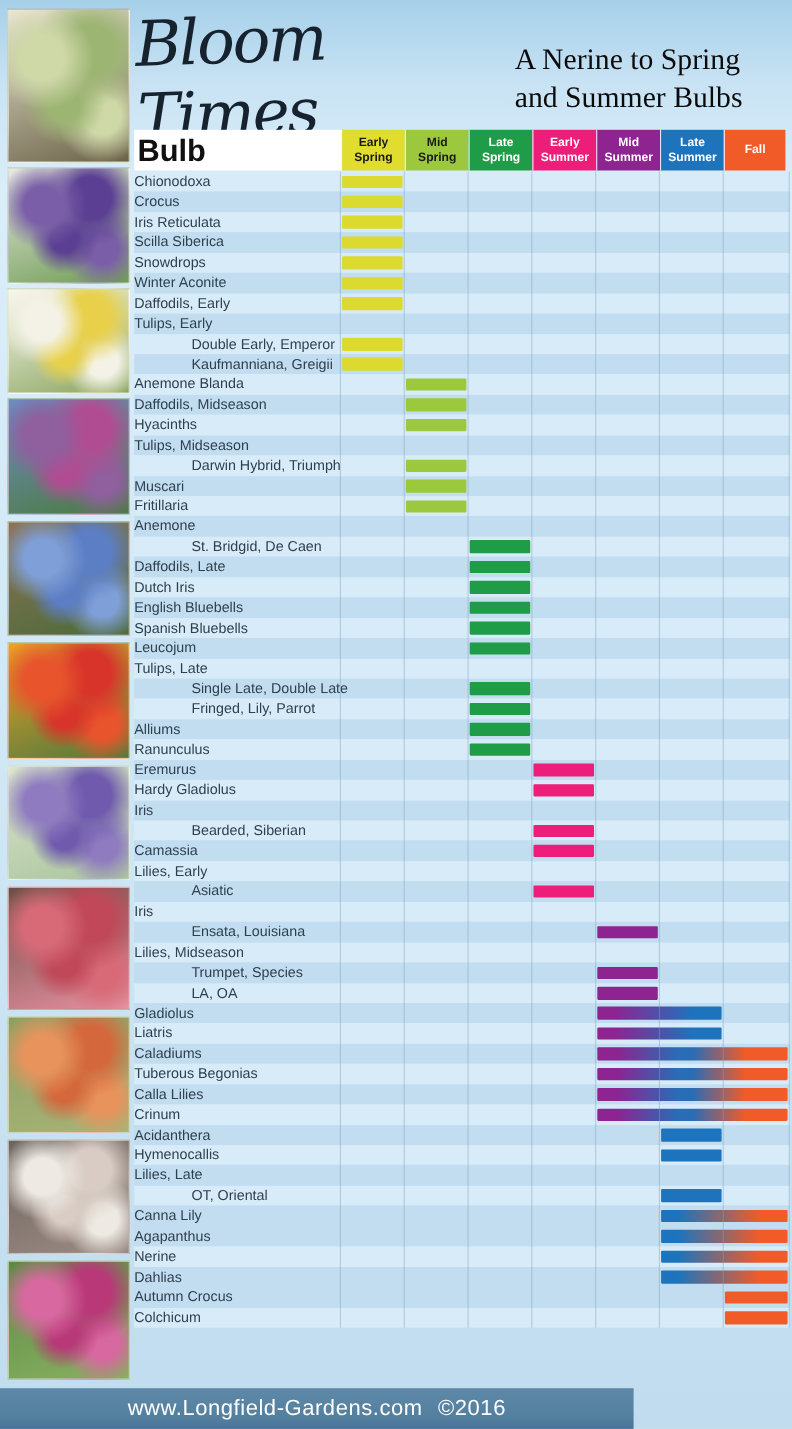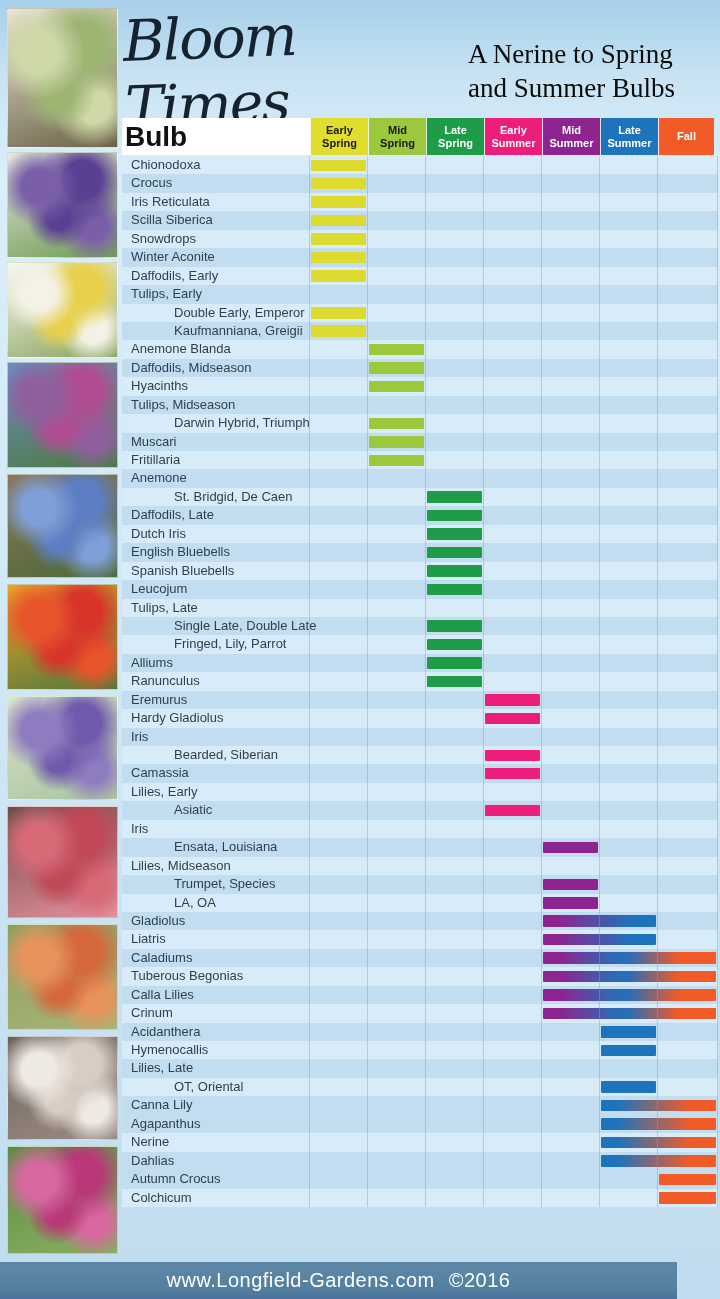--- a/index.html
+++ b/index.html
@@ -41,29 +41,29 @@
     height:37px;box-sizing:border-box;border-left:1px solid rgba(255,255,255,.85);
     display:flex;flex-direction:column;align-items:center;justify-content:center;
     font-size:11px;font-weight:bold;line-height:1.15;text-align:center;
   }
   
   .rows{position:absolute;left:122px;top:156px;width:596px;}
   .row{position:relative;height:18.45px;box-sizing:border-box;}
   .row.odd{background:#d8ebf8;}
   .row.even{background:#c1ddef;}
   .row-label{
-    position:absolute;top:1px;left:9px;
+    position:absolute;top:1px;left:0;
     font-size:13px;color:#2f3f4d;white-space:nowrap;
   }
   .row-label.indent{left:52px;}
   .bar{position:absolute;top:3.5px;height:11.5px;border-radius:1px;}
   .gridline{position:absolute;top:0;width:1px;height:100%;background:rgba(125,165,196,.45);}
   
   .footer{
-    position:absolute;left:0;bottom:0;width:677px;height:37px;
+    position:absolute;left:0;bottom:0;width:576px;height:37px;
     background:linear-gradient(180deg,#5e88a8 0%,#54809f 70%,#49739a 100%);
     color:#ffffff;display:flex;align-items:center;justify-content:center;
     font-size:20px;letter-spacing:.5px;gap:14px;
   }
 </style>
 </head>
 <body>
 
 <div class="page">
 

